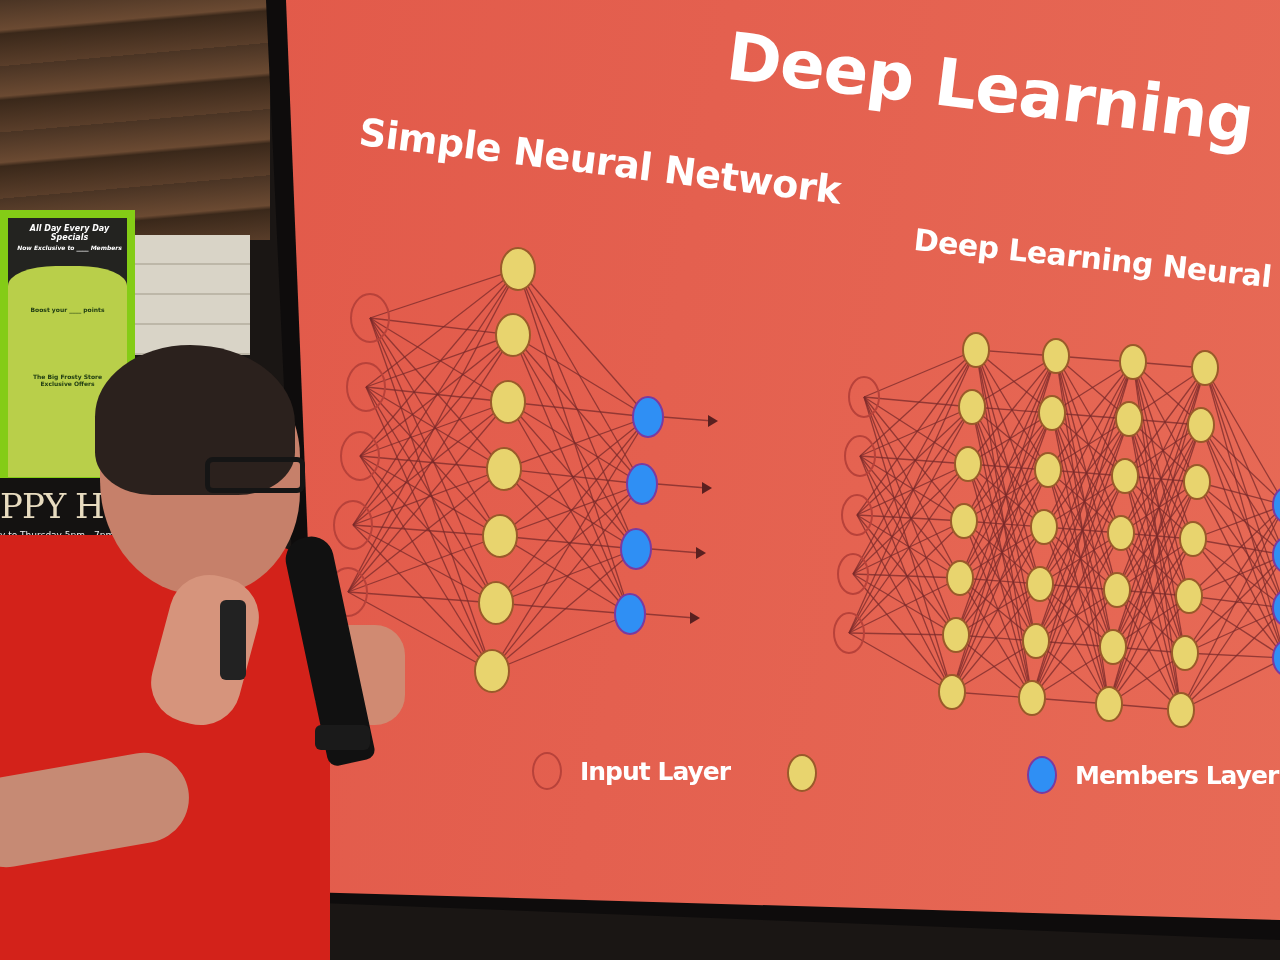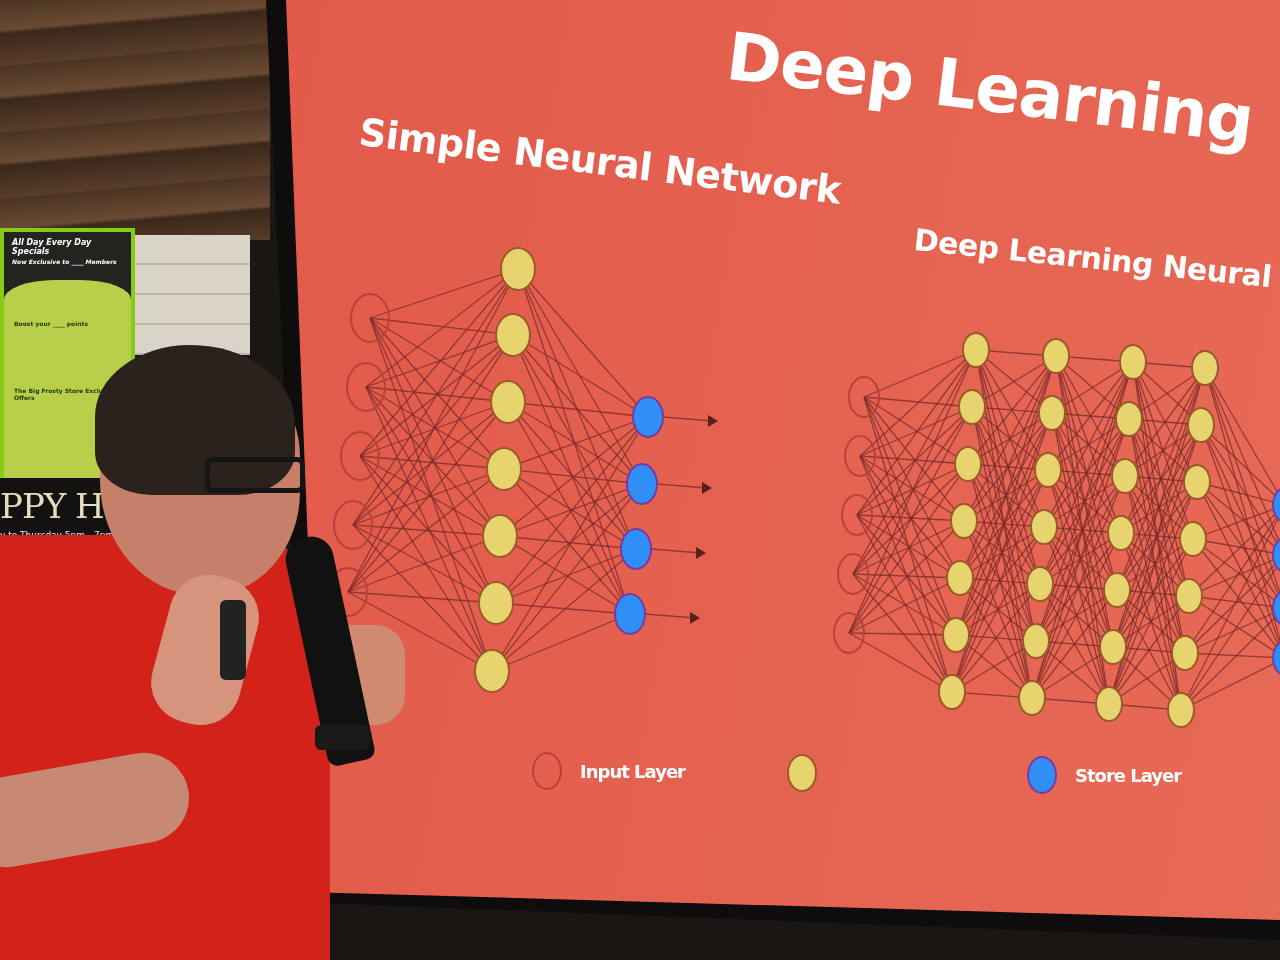--- a/index.html
+++ b/index.html
@@ -11,22 +11,22 @@
   .scene { position: absolute; inset: 0; }
   .wood {
     position: absolute; left: 0; top: 0; width: 270px; height: 240px;
     background: repeating-linear-gradient(175deg, #4a3424 0px, #6b4a32 30px, #3a281a 34px, #5a3e2a 66px);
   }
   .wall-panel {
     position: absolute; left: 130px; top: 235px; width: 120px; height: 120px;
     background: repeating-linear-gradient(180deg, #d9d4c7 0 28px, #bdb7a8 28px 30px);
   }
   .poster {
-    position: absolute; left: 0; top: 228px; width: 135px; height: 275px;
-    background: #232320; border: 4px solid #84cc16; box-sizing: border-box;
+    position: absolute; left: 0; top: 210px; width: 135px; height: 275px;
+    background: #232320; border: 8px solid #84cc16; box-sizing: border-box; text-align: center;
   }
   .poster-head {
     height: 50px; color: #fff; font-size: 8px; font-weight: bold;
     padding: 6px 4px 0 8px; box-sizing: border-box; font-style: italic;
   }
   .poster-sub { font-size: 6px; display: block; margin-top: 2px; }
   .poster-body {
     position: absolute; left: 0; right: 0; top: 48px; bottom: 0;
     background: #b9cf4a; border-top-left-radius: 40% 20px; border-top-right-radius: 40% 20px;
     font-size: 6px; color: #1d3a12; padding: 40px 10px 0 10px; box-sizing: border-box;
@@ -69,21 +69,21 @@
   .deep-title { left: 654px; top: 222px; font-size: 30px; transform: rotate(6deg); }
 
   .net-svg { position: absolute; left: 0; top: 0; width: 1018px; height: 920px; }
 
   .legend { position: absolute; left: 270px; top: 740px; width: 700px; height: 70px; }
   .legend-item { position: absolute; display: flex; align-items: center; }
   .legend-swatch { width: 30px; height: 38px; border-radius: 50%; box-sizing: border-box; margin-right: 18px; }
   .sw-input { border: 2px solid #b8423a; background: transparent; }
   .sw-hidden { background: #e8d46e; border: 2px solid #9a5a2a; }
   .sw-output { background: #2f8ff4; border: 2px solid #7a3aa0; }
-  .legend-label { color: #fff; font-weight: bold; font-size: 18px; letter-spacing: -1px; white-space: nowrap; }
+  .legend-label { color: #fff; font-weight: bold; font-size: 25px; letter-spacing: -1px; white-space: nowrap; }
 
   .presenter { position: absolute; left: 0; top: 345px; width: 420px; height: 615px; }
   .shirt {
     position: absolute; left: 0; top: 190px; width: 330px; height: 440px;
     background: #d3221a; border-top-right-radius: 120px 60px;
   }
   .neck { position: absolute; left: 150px; top: 160px; width: 110px; height: 80px; background: #c98470; border-radius: 20px; }
   .head { position: absolute; left: 100px; top: 20px; width: 200px; height: 230px; background: #c6806a; border-radius: 45% 40% 45% 50%; }
   .hair { position: absolute; left: 95px; top: 0; width: 200px; height: 150px; background: #2b211d; border-radius: 50% 55% 30% 30%; }
   .glasses { position: absolute; left: 205px; top: 112px; width: 100px; height: 36px; border: 5px solid #151515; border-radius: 8px; box-sizing: border-box; }
@@ -466,21 +466,21 @@
     <div class="legend">
       <div class="legend-item" style="left:0;top:12px;">
         <div class="legend-swatch sw-input"></div>
         <span class="legend-label">Input Layer</span>
       </div>
       <div class="legend-item" style="left:255px;top:14px;">
         <div class="legend-swatch sw-hidden"></div>
       </div>
       <div class="legend-item" style="left:495px;top:16px;">
         <div class="legend-swatch sw-output"></div>
-        <span class="legend-label">Store Layer</span>
+        <span class="legend-label">Members Layer</span>
       </div>
     </div>
   </div>
 
   <div class="presenter">
     <div class="shirt"></div>
     <div class="neck"></div>
     <div class="head"></div>
     <div class="hair"></div>
     <div class="glasses"></div>

